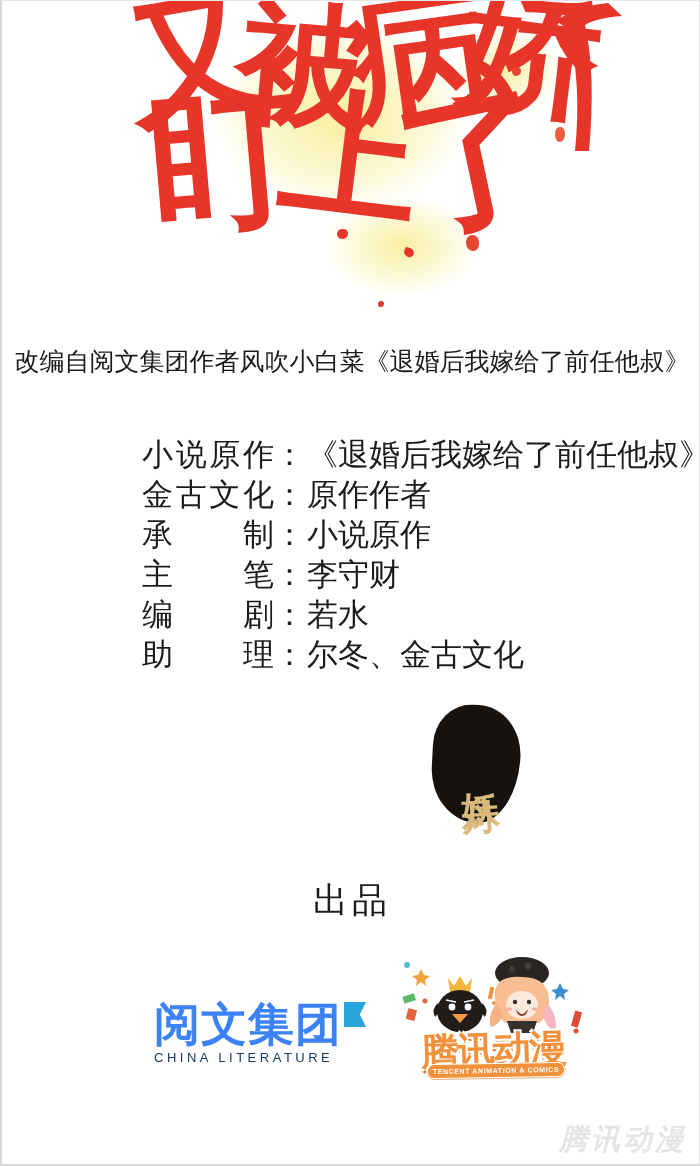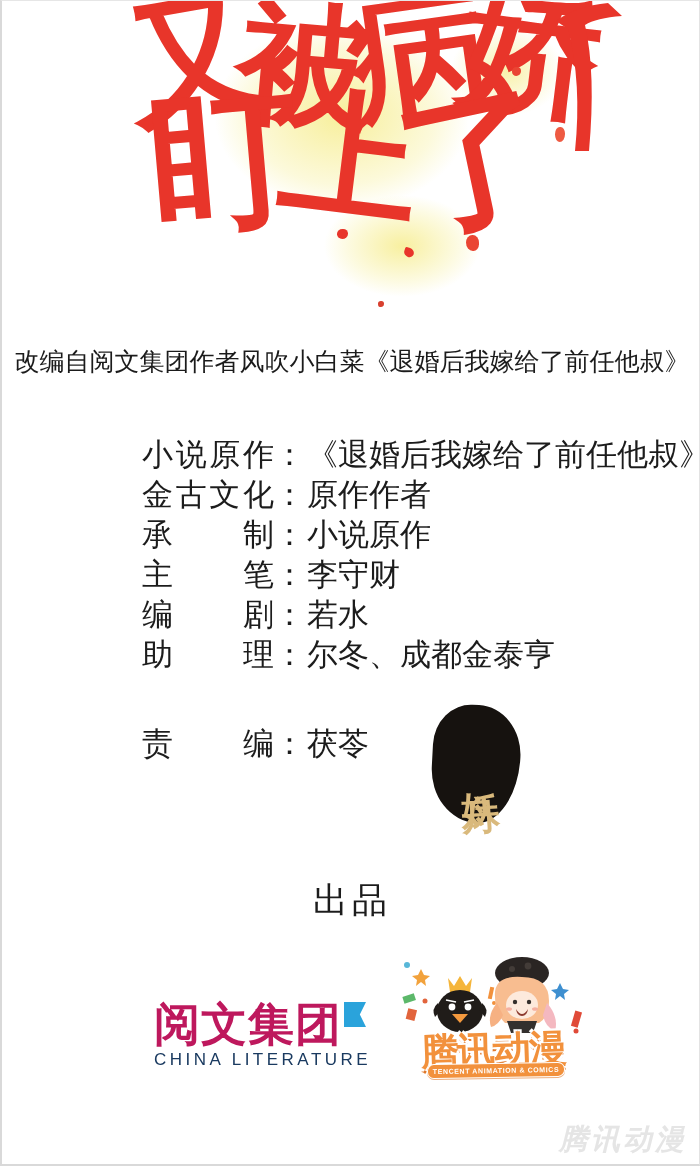--- a/index.html
+++ b/index.html
@@ -49,21 +49,21 @@
   .seal-text{writing-mode:vertical-rl;font-size:38px;font-weight:bold;
     transform:rotate(-7deg);letter-spacing:2px;}
   
   .pub-line{position:absolute;left:0;top:876px;width:700px;text-align:center;
     font-size:35px;font-weight:500;color:#1c1c1c;letter-spacing:4px;}
   
   .cl-logo{position:absolute;left:152px;top:1000px;}
   .cl-main{position:relative;font-size:46px;font-weight:bold;letter-spacing:1px;line-height:46px;white-space:nowrap;}
   .cl-flag{display:inline-block;width:22px;height:25px;vertical-align:top;margin-left:2px;margin-top:1px;
     clip-path:polygon(0 0,100% 0,72% 50%,100% 100%,0 100%);}
-  .cl-sub{font-size:17px;letter-spacing:3.5px;margin-top:3px;font-weight:500;}
+  .cl-sub{font-size:13px;letter-spacing:3.5px;margin-top:3px;font-weight:500;}
   
   .tc-logo{position:absolute;left:395px;top:950px;width:190px;height:132px;}
   .tc-mascots{position:absolute;left:0;top:0;}
   .tc-bubble{position:absolute;left:24px;top:74px;font-size:38px;font-weight:bold;
     letter-spacing:-2px;transform:rotate(-2deg);white-space:nowrap;
     text-shadow:-2px -2px 0 #fff,2px -2px 0 #fff,-2px 2px 0 #fff,2px 2px 0 #fff,0 4px 0 #e0782a;}
   .tc-banner{position:absolute;left:30px;top:112px;width:136px;height:13px;
     border-radius:7px;border:1px solid #ffffff;color:#fff;font-size:7px;font-weight:bold;
     letter-spacing:.6px;text-align:center;line-height:13px;white-space:nowrap;
     transform:rotate(-1deg);box-shadow:0 1px 0 rgba(224,120,42,.6);}
@@ -101,35 +101,34 @@
   </div>
 
   <div class="adapt-line">改编自阅文集团作者风吹小白菜《退婚后我嫁给了前任他叔》</div>
 
   <div class="credits">
     <div class="credit-row"><span class="credit-label">小说原作</span><span class="credit-colon">：</span><span class="credit-value">《退婚后我嫁给了前任他叔》</span></div>
     <div class="credit-row"><span class="credit-label">金古文化</span><span class="credit-colon">：</span><span class="credit-value">原作作者</span></div>
     <div class="credit-row"><span class="credit-label">承制</span><span class="credit-colon">：</span><span class="credit-value">小说原作</span></div>
     <div class="credit-row"><span class="credit-label">主笔</span><span class="credit-colon">：</span><span class="credit-value">李守财</span></div>
     <div class="credit-row"><span class="credit-label">编剧</span><span class="credit-colon">：</span><span class="credit-value">若水</span></div>
-    <div class="credit-row"><span class="credit-label">助理</span><span class="credit-colon">：</span><span class="credit-value">尔冬、成都金泰亨</span></div>
+    <div class="credit-row"><span class="credit-label">助理</span><span class="credit-colon">：</span><span class="credit-value">尔冬、金古文化</span></div>
   </div>
 
   <div class="credits2">
-    <div class="credit-row"><span class="credit-label">责编</span><span class="credit-colon">：</span><span class="credit-value">茯苓</span></div>
   </div>
 
   <div class="seal" style="background:#16120f;">
     <span class="seal-text" style="color:#d9b97c;">妖舟</span>
   </div>
 
   <div class="pub-line">出品</div>
 
   <div class="cl-logo">
-    <div class="cl-main" style="color:#be185d;">
+    <div class="cl-main" style="color:#3b82f6;">
       <span>阅文集团</span><span class="cl-flag" style="background:#2aa3db;"></span>
     </div>
     <div class="cl-sub" style="color:#1a3a60;">CHINA LITERATURE</div>
   </div>
 
   <div class="tc-logo">
     <svg class="tc-mascots" width="190" height="90" viewBox="0 0 190 90">
 
       <polygon points="24,18 27,24 33,25 28,29 29,35 24,31 19,35 20,29 15,25 21,24" fill="#f2a23c"></polygon>
       <circle cx="10" cy="14" r="3" fill="#58b7d8"></circle>

